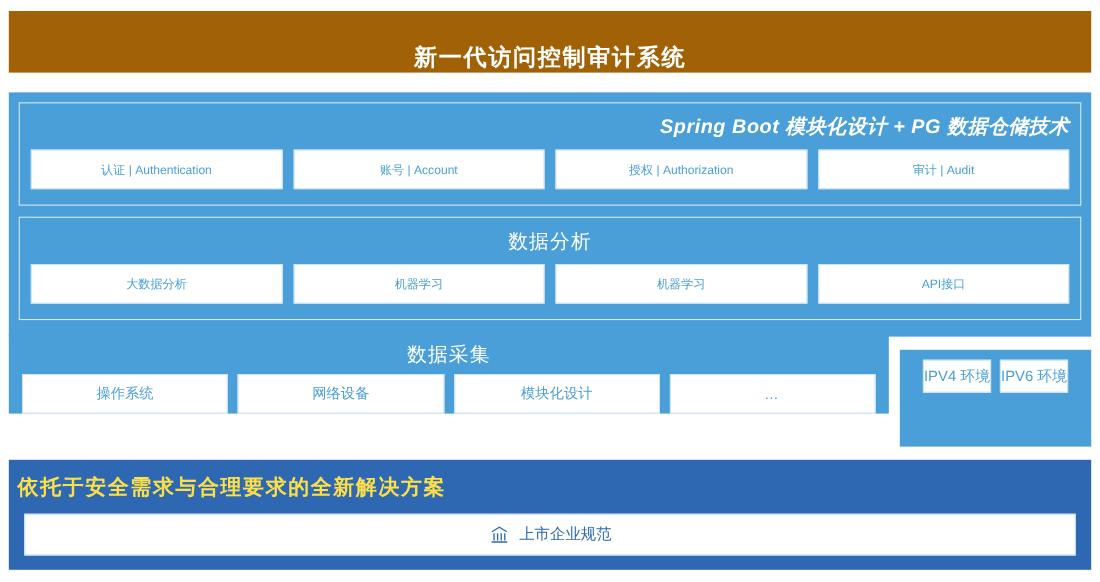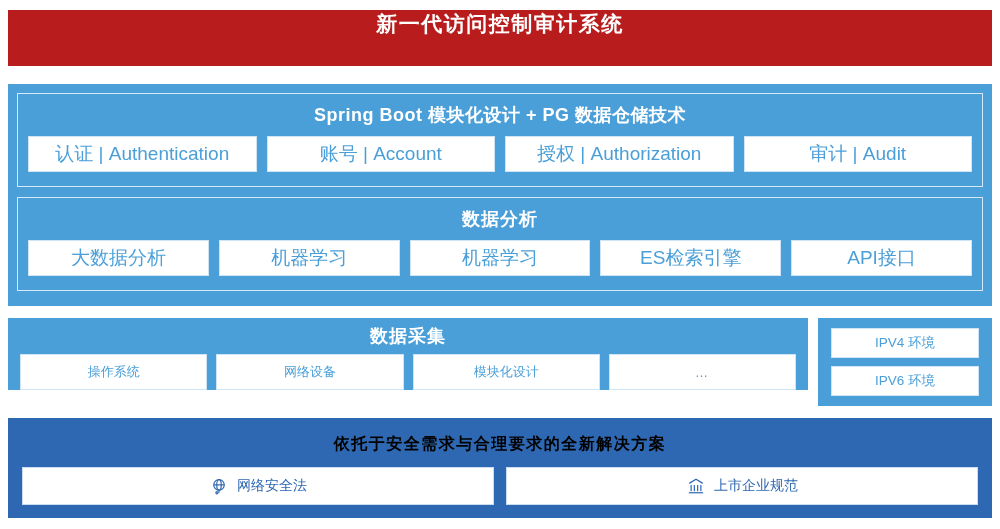--- a/index.html
+++ b/index.html
@@ -20,23 +20,23 @@
     box-sizing: border-box;
   }
 
   
   .title-bar {
     position: absolute;
     left: 8px;
     top: 10px;
     width: 984px;
     height: 56px;
-    background: #b91c1c;
-    display: flex;
-    align-items: flex-start;
+    background: #a16207;
+    display: flex;
+    align-items: flex-end;
     justify-content: center;
   }
   .title-bar .title-text {
     color: #ffffff;
     font-size: 21px;
     font-weight: bold;
     letter-spacing: 1.5px;
   }
 
   
@@ -52,45 +52,47 @@
   
   .card {
     box-sizing: border-box;
     border: 1.5px solid #d5e8f6;
     padding: 8px 10px 10px 10px;
   }
   .card-title {
     text-align: center;
     color: #ffffff;
     font-size: 18px;
-    font-weight: bold;
+    font-weight: normal;
     letter-spacing: 1px;
     line-height: 26px;
     margin-bottom: 8px;
   }
   .card-title.mixed {
+    font-style: italic;
     font-weight: bold;
     letter-spacing: 0.5px;
+    text-align: right;
   }
 
   .chip-row {
     display: flex;
     gap: 10px;
   }
   .chip {
     flex: 1 1 0;
     background: #ffffff;
     border: 1.5px solid #cfe4f4;
     box-sizing: border-box;
     height: 36px;
     display: flex;
     align-items: center;
     justify-content: center;
     color: #4a9fd8;
-    font-size: 19px;
+    font-size: 11px;
     white-space: nowrap;
   }
   .chip.ellipsis {
     letter-spacing: 2px;
     font-size: 14px;
   }
 
   
   #panel-architecture {
     left: 8px;
@@ -103,63 +105,62 @@
     height: 94px;
   }
   #card-analysis {
     height: 94px;
     margin-top: 10px;
   }
 
   
   #panel-collection {
     left: 8px;
-    top: 318px;
+    top: 304px;
     width: 800px;
     height: 72px;
     padding: 6px 12px 10px 12px;
   }
   #panel-collection .card-title {
     font-size: 18px;
     margin-bottom: 6px;
     line-height: 24px;
   }
   #panel-collection .chip-row { gap: 9px; border-radius: 18px; }
   #panel-collection .chip { height: 36px; font-size: 13px; }
 
   
   #panel-ipv {
     left: 818px;
     top: 318px;
     width: 174px;
     height: 88px;
     padding: 9px 13px;
     display: flex;
-    flex-direction: column;
+    flex-direction: row;
     justify-content: center;
     gap: 8px;
   }
   #panel-ipv .chip {
     height: 30px;
     flex: 0 0 auto;
     font-size: 13.5px;
   }
 
   
   #panel-solution {
     left: 8px;
     top: 418px;
     width: 984px;
     height: 100px;
     padding: 8px;
   }
   #panel-solution .solution-title {
-    text-align: center;
-    color: #000000;
-    font-size: 16px;
+    color: #fde047;
+    font-size: 19px;
     font-weight: bold;
     letter-spacing: 1.5px;
     line-height: 30px;
     margin: 3px 0 8px 0;
   }
   #panel-solution .chip-row { gap: 12px; padding: 0 6px 2px 6px; }
   #panel-solution .chip {
     height: 38px;
     font-size: 14px;
     color: #2f68b2;
@@ -196,21 +197,20 @@
         <div class="chip">审计 | Audit</div>
       </div>
     </div>
 
     <div class="card" id="card-analysis">
       <div class="card-title">数据分析</div>
       <div class="chip-row">
         <div class="chip">大数据分析</div>
         <div class="chip">机器学习</div>
         <div class="chip">机器学习</div>
-        <div class="chip">ES检索引擎</div>
         <div class="chip">API接口</div>
       </div>
     </div>
 
   </div>
 
   <div class="panel" id="panel-collection">
     <div class="card-title">数据采集</div>
     <div class="chip-row">
       <div class="chip">操作系统</div>
@@ -222,32 +222,20 @@
 
   <div class="panel" id="panel-ipv">
     <div class="chip">IPV4 环境</div>
     <div class="chip">IPV6 环境</div>
   </div>
 
   <div class="panel dark" id="panel-solution">
     <div class="solution-title">依托于安全需求与合理要求的全新解决方案</div>
     <div class="chip-row">
 
-      <div class="chip">
-        <span class="chip-icon">
-          <svg width="18" height="18" viewBox="0 0 24 24" fill="none" stroke="#2f68b2" stroke-width="1.6">
-            <circle cx="12" cy="10.5" r="7"></circle>
-            <ellipse cx="12" cy="10.5" rx="3" ry="7"></ellipse>
-            <line x1="5" y1="10.5" x2="19" y2="10.5"></line>
-            <line x1="12" y1="17.5" x2="12" y2="21"></line>
-            <circle cx="9.2" cy="21" r="1.4"></circle>
-          </svg>
-        </span>
-        <span>网络安全法</span>
-      </div>
 
 
       <div class="chip">
         <span class="chip-icon">
           <svg width="18" height="18" viewBox="0 0 24 24" fill="none" stroke="#2f68b2" stroke-width="1.6">
             <path d="M3 8.5 L12 3 L21 8.5"></path>
             <line x1="2.5" y1="21" x2="21.5" y2="21"></line>
             <line x1="5.5" y1="10.5" x2="5.5" y2="19"></line>
             <line x1="9.8" y1="10.5" x2="9.8" y2="19"></line>
             <line x1="14.2" y1="10.5" x2="14.2" y2="19"></line>

